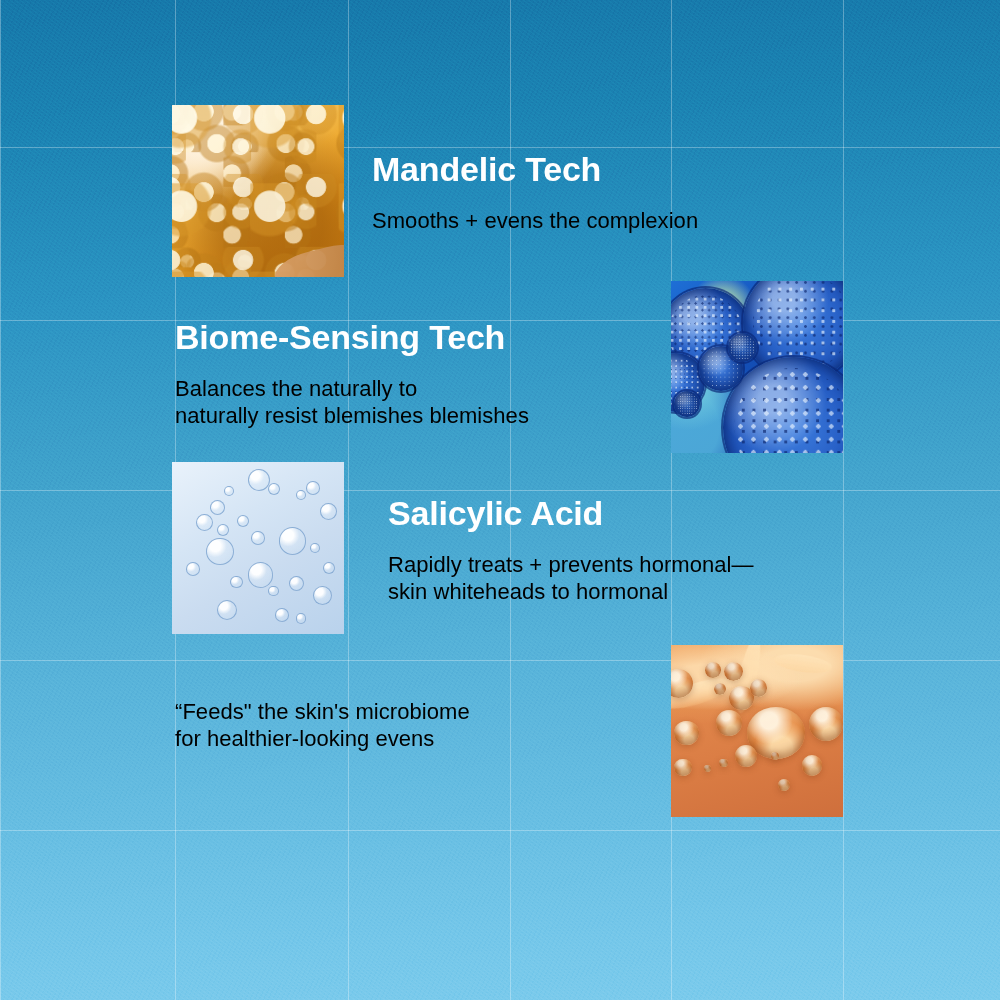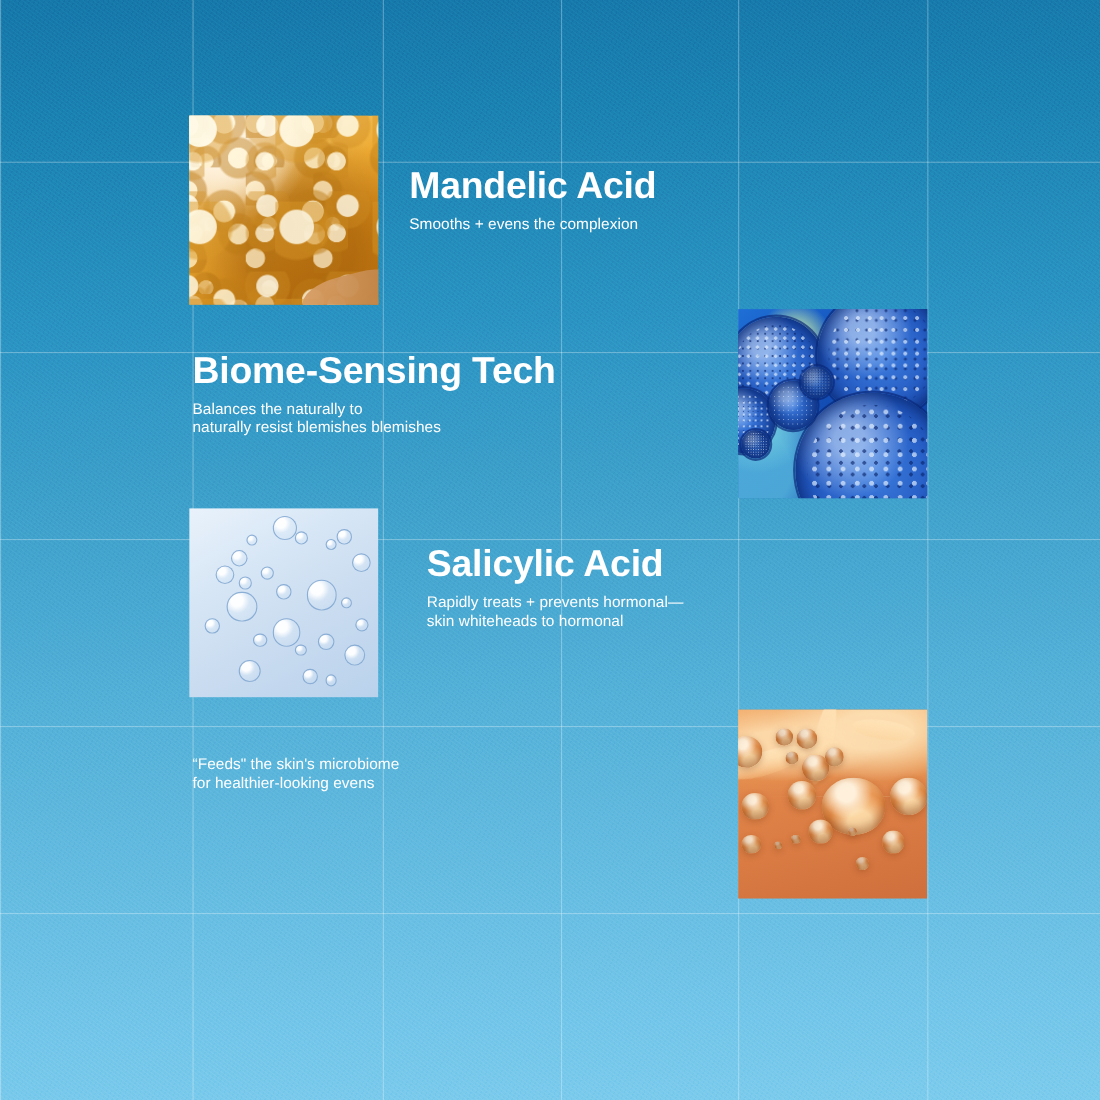--- a/index.html
+++ b/index.html
@@ -54,24 +54,24 @@
   .txt{ position:absolute; }
   .title{
     font-weight:bold;
     font-size:34px;
     line-height:1.0;
     color:#ffffff;
     letter-spacing:-0.2px;
     white-space:nowrap;
   }
   .desc{
-    font-size:14px;
+    font-size:22px;
     line-height:1.22;
-    color:#ffffff;
-    margin-top:9px;
+    color:#000000;
+    margin-top:22px;
     letter-spacing:0.05px;
   }
   .desc .l{ display:block; white-space:nowrap; }
 
   
   .art-beads{
     background:
       radial-gradient(circle at 18% 12%, rgba(255,245,225,.95) 0 9%, transparent 34%),
       radial-gradient(circle at 8% 4%, #fbe3c6 0 18%, transparent 45%),
       radial-gradient(circle at 60% 70%, rgba(150,85,10,.55) 0 30%, transparent 70%),
@@ -200,21 +200,21 @@
   <div class="hline" style="top:830px"></div>
 </div>
 
 <div class="row">
 
   <div class="tile" style="left:172px; top:105px">
     <div class="art art-beads"></div>
   </div>
 
   <div class="txt" style="left:372px; top:152px">
-    <div class="title">Mandelic Acid</div>
+    <div class="title">Mandelic Tech</div>
     <div class="desc">
       <span class="l">Smooths + evens the complexion</span>
     </div>
   </div>
 </div>
 
 <div class="row">
 
   <div class="tile" style="left:671px; top:281px">
     <div class="art art-cells">

